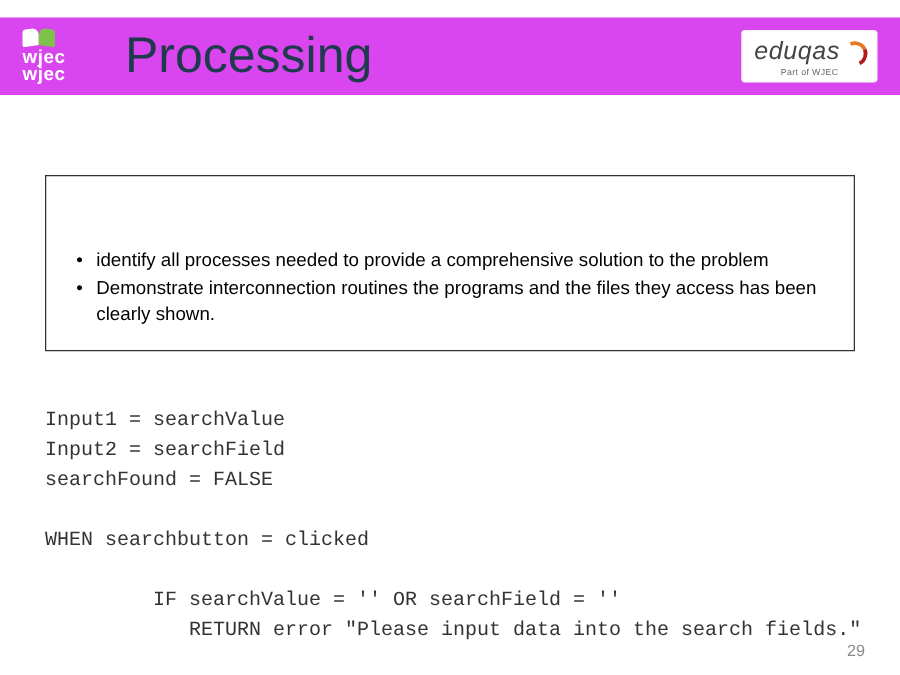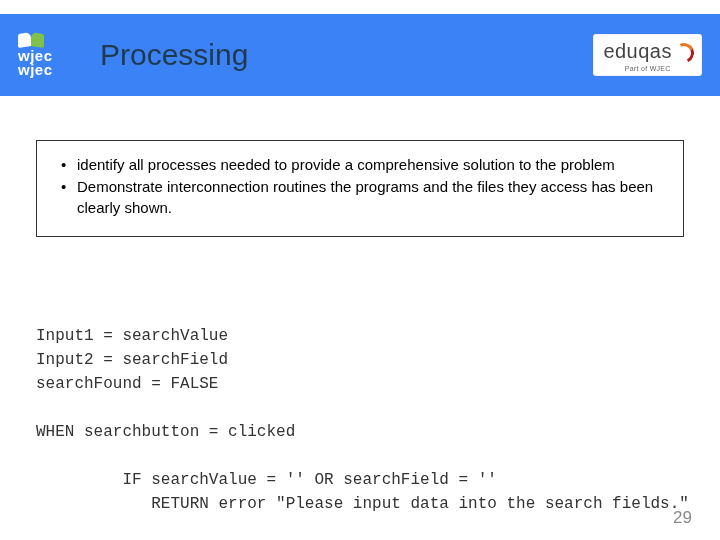--- a/index.html
+++ b/index.html
@@ -1,52 +1,52 @@
 <!DOCTYPE html>
 <html><head>
 <meta charset="utf-8">
 <style>
   * { box-sizing: border-box; margin: 0; padding: 0; }
   html, body { width: 720px; height: 540px; background: #fff; font-family: Arial, Helvetica, sans-serif; }
   .slide { position: relative; width: 720px; height: 540px; background: #fff; overflow: hidden; }
 
   
-  .header { position: absolute; top: 14px; left: 0; width: 720px; height: 82px; background: #3b82f6; display: flex; align-items: center; }
+  .header { position: absolute; top: 14px; left: 0; width: 720px; height: 62px; background: #d946ef; display: flex; align-items: center; }
   .logo-wjec { position: absolute; left: 18px; top: 50%; transform: translateY(-50%); display: flex; flex-direction: column; align-items: flex-start; color: #fff; font-family: Arial, sans-serif; }
   .logo-wjec .mark { display:flex; align-items:flex-end; gap:2px; margin-bottom:2px;}
   .logo-wjec .book { width:26px; height:14px; position:relative; }
   .logo-wjec .book::before, .logo-wjec .book::after {
     content:''; position:absolute; bottom:0; width:13px; height:14px; background:#fff;
   }
   .logo-wjec .book::before { left:0; border-radius:2px 6px 0 2px; transform: skewY(-8deg); }
   .logo-wjec .book::after { right:0; border-radius:6px 2px 2px 0; transform: skewY(8deg); background:#7fc24b; }
   .logo-wjec .txt { font-size:15px; font-weight:bold; letter-spacing:0.5px; line-height:14px; }
   .logo-wjec .txt2 { font-size:15px; font-weight:bold; letter-spacing:0.5px; line-height:14px; }
 
-  .title { position: absolute; left: 100px; top: 50%; transform: translateY(-50%); color: #1f3a4d; font-size: 30px; font-weight: 400; font-family: "Segoe UI", Arial, sans-serif; }
+  .title { position: absolute; left: 100px; top: 50%; transform: translateY(-50%); color: #1f3a4d; font-size: 40px; font-weight: 400; font-family: "Segoe UI", Arial, sans-serif; }
 
   .logo-eduqas-wrap { position:absolute; right:18px; top:50%; transform:translateY(-50%); background:#fff; border-radius:3px; padding:6px 10px 4px 10px; box-shadow: 0 0 0 1px rgba(0,0,0,0.05) inset; }
   .logo-eduqas { display:flex; flex-direction:column; align-items:center; }
   .eduqas-row { display:flex; align-items:center; gap:2px; }
-  .eduqas-text { font-size:20px; font-weight:400; color:#444; letter-spacing:0.5px; font-family: "Segoe UI", Arial, sans-serif; }
+  .eduqas-text { font-size:20px; font-weight:400; color:#444; letter-spacing:0.5px; font-family: "Segoe UI", Arial, sans-serif; font-style: italic; }
   .eduqas-swoosh { width:18px; height:18px; position:relative; }
   .eduqas-swoosh::before { content:''; position:absolute; width:14px; height:14px; border:3px solid transparent; border-top-color:#e87722; border-right-color:#b31b1b; border-radius:50%; transform:rotate(20deg); top:0; left:0; }
   .eduqas-sub { font-size:7px; color:#666; margin-top:2px; letter-spacing:0.3px; }
 
   
   .bullet-box { position:absolute; left:36px; top:140px; width:648px; border:1px solid #333; padding:14px 18px 16px 18px; }
-  .bullet-box ul { list-style: none; padding:0; }
+  .bullet-box ul { list-style: none; padding:0;margin-top:44px; }
   .bullet-box li { position:relative; padding-left:22px; font-size:15px; color:#000; line-height:1.35; margin-bottom:2px; font-family: Arial, sans-serif; }
   .bullet-box li::before { content:'•'; position:absolute; left:6px; top:0; font-size:15px; color:#000; }
 
   
   .code-area { position:absolute; left:36px; top:324px; width:648px; font-family: "Courier New", monospace; font-size:16px; color:#333; line-height:1.5; white-space:pre; }
 
   
-  .page-num { position:absolute; right:28px; bottom:12px; font-size:17px; color:#8a8a8a; font-family: Arial, sans-serif; }
+  .page-num { position:absolute; right:28px; bottom:12px; font-size:13px; color:#8a8a8a; font-family: Arial, sans-serif; }
 </style>
 </head>
 <body>
 
 <div class="slide">
 
   <div class="header">
     <div class="logo-wjec">
       <div class="mark">
           <div class="book"></div>

